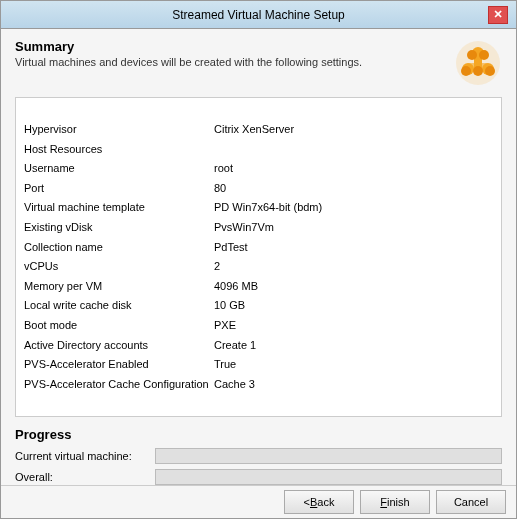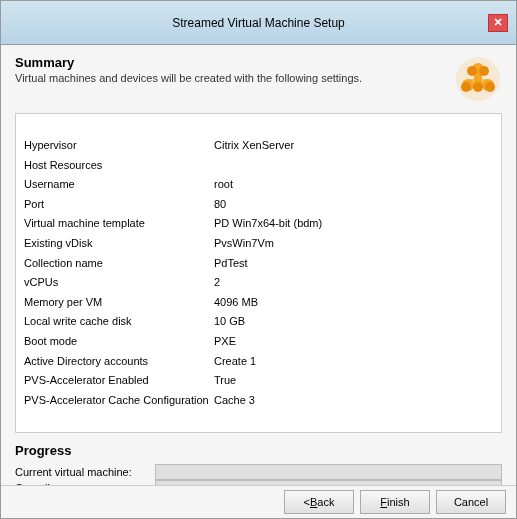--- a/index.html
+++ b/index.html
@@ -18,21 +18,21 @@
       width: 517px;
       height: 519px;
       background: #f5f5f5;
       border: 1px solid #999;
       display: flex;
       flex-direction: column;
       box-shadow: 2px 2px 8px rgba(0,0,0,0.3);
     }
     .title-bar {
       background: linear-gradient(to bottom, #d0e4f0, #b8d4e8);
-      height: 44px;
+      height: 28px;
       display: flex;
       align-items: center;
       justify-content: space-between;
       padding: 0 8px;
       border-bottom: 1px solid #999;
       flex-shrink: 0;
     }
     .title-bar-text {
       font-size: 12px;
       font-weight: normal;
@@ -107,20 +107,21 @@
       margin-bottom: 10px;
     }
     .progress-title {
       font-weight: bold;
       font-size: 13px;
       margin-bottom: 6px;
     }
     .progress-row {
       display: flex;
       align-items: center;
+      margin-bottom: 5px;
       justify-content: flex-end;
     }
     .progress-label {
       width: 140px;
       flex-shrink: 0;
       font-size: 11px;
     }
     .progress-bar-container {
       flex: 1;
       height: 16px;

